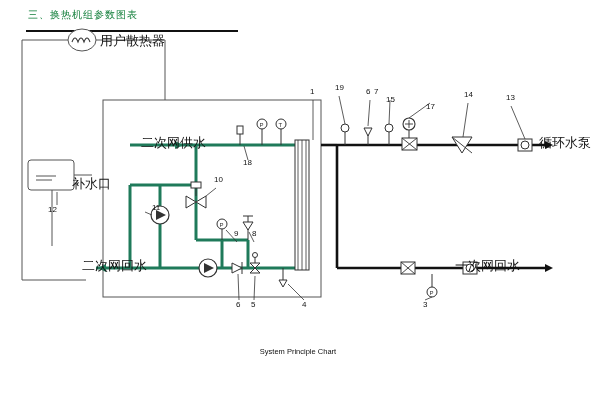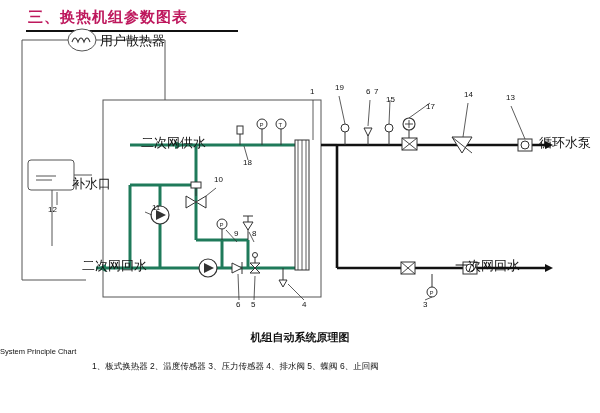--- a/index.html
+++ b/index.html
@@ -6,21 +6,21 @@
   body{
     width:600px;height:413px;
     background:#ffffff;
     font-family:"Liberation Sans","DejaVu Sans",sans-serif;
     position:relative;
     overflow:hidden;
   }
   #stage{position:absolute;left:0;top:0;width:600px;height:413px;}
   .title{
     position:absolute;left:28px;top:8px;
-    font-size:15px;font-weight:bold;color:#be185d;
+    font-size:10px;font-weight:normal;color:#15803d;
     letter-spacing:1px;
   }
   .title-underline{
     position:absolute;left:26px;top:30px;width:212px;height:2px;background:#111;
   }
   svg{position:absolute;left:0;top:0;}
   .lbl{
     position:absolute;
     font-size:13px;
     color:#111;
@@ -33,21 +33,21 @@
     color:#111;
     white-space:nowrap;
     line-height:1;
   }
   .cap-cn{
     position:absolute;left:0;top:330px;width:600px;
     text-align:center;font-size:11px;font-weight:bold;color:#111;
   }
   .cap-en{
     position:absolute;left:0;top:347px;width:596px;
-    font-size:7.5px;color:#111;
+    text-align:center;font-size:7.5px;color:#111;
   }
   .legend{
     position:absolute;left:92px;top:360px;width:420px;
     font-size:8.5px;color:#111;line-height:13px;
   }
   .legend div{white-space:nowrap;}
 </style>
 </head>
 <body>
 
@@ -244,20 +244,18 @@
   <div class="num" style="left:214px;top:176px;">10</div>
   <div class="num" style="left:152px;top:204px;">11</div>
   <div class="num" style="left:48px;top:206px;">12</div>
   <div class="num" style="left:506px;top:94px;">13</div>
   <div class="num" style="left:464px;top:91px;">14</div>
   <div class="num" style="left:386px;top:88px;margin-top:8px;">15</div>
   <div class="num" style="left:426px;top:103px;">17</div>
   <div class="num" style="left:243px;top:159px;">18</div>
   <div class="num" style="left:335px;top:84px;">19</div>
 
-  <div class="cap-cn">机组自动系统原理图</div>
   <div class="cap-en">System Principle Chart</div>
 
   <div class="legend">
-    <div>1、板式换热器    2、温度传感器    3、压力传感器    4、排水阀    5、蝶阀    6、止回阀</div>
   </div>
 
 </div>
 
 </body></html>

